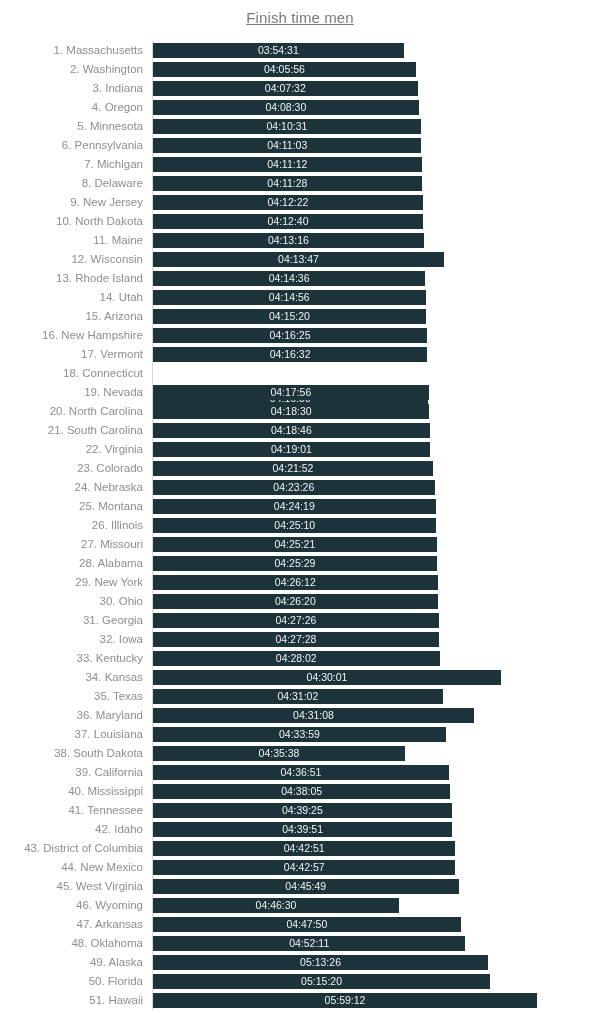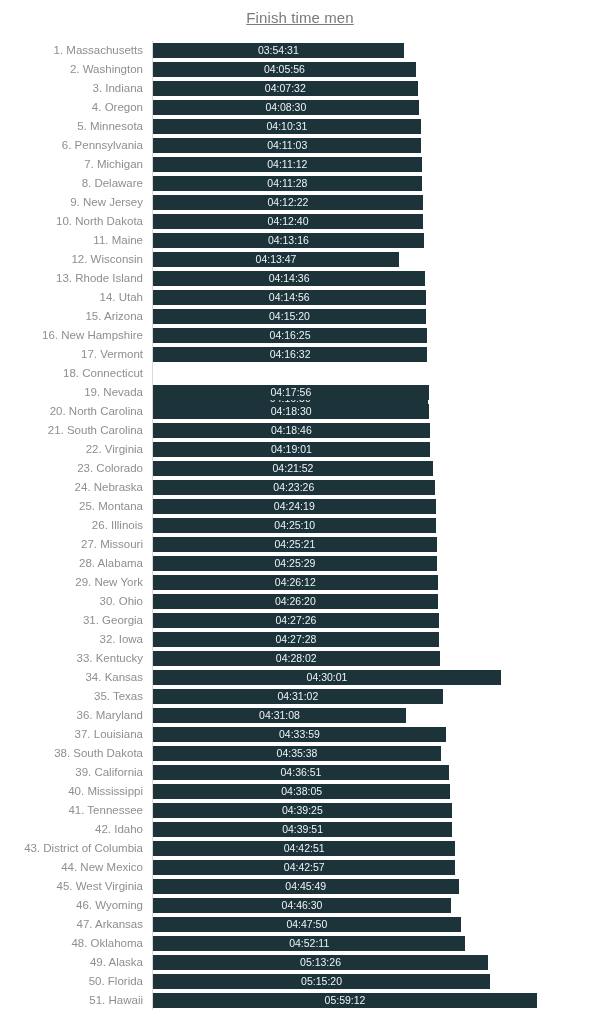--- a/index.html
+++ b/index.html
@@ -182,21 +182,21 @@
         <div class="bar-row">
           <div class="cat-label">11. Maine</div>
           <div class="bar-wrap" style="width: 270.753px;">
             <div class="bar" style="background: rgb(28, 51, 57);">
               <div class="bar-value">04:13:16</div>
             </div>
           </div>
         </div>
         <div class="bar-row">
           <div class="cat-label">12. Wisconsin</div>
-          <div class="bar-wrap" style="width: 246px;">
+          <div class="bar-wrap" style="width: 291px;">
             <div class="bar" style="background: rgb(28, 51, 57);">
               <div class="bar-value">04:13:47</div>
             </div>
           </div>
         </div>
         <div class="bar-row">
           <div class="cat-label">13. Rhode Island</div>
           <div class="bar-wrap" style="width: 272.178px;">
             <div class="bar" style="background: rgb(28, 51, 57);">
               <div class="bar-value">04:14:36</div>
@@ -374,37 +374,37 @@
         <div class="bar-row">
           <div class="cat-label">35. Texas</div>
           <div class="bar-wrap" style="width: 289.746px;">
             <div class="bar" style="background: rgb(28, 51, 57);">
               <div class="bar-value">04:31:02</div>
             </div>
           </div>
         </div>
         <div class="bar-row">
           <div class="cat-label">36. Maryland</div>
-          <div class="bar-wrap" style="width: 253px;">
+          <div class="bar-wrap" style="width: 321px;">
             <div class="bar" style="background: rgb(28, 51, 57);">
               <div class="bar-value">04:31:08</div>
             </div>
           </div>
         </div>
         <div class="bar-row">
           <div class="cat-label">37. Louisiana</div>
           <div class="bar-wrap" style="width: 292.9px;">
             <div class="bar" style="background: rgb(28, 51, 57);">
               <div class="bar-value">04:33:59</div>
             </div>
           </div>
         </div>
         <div class="bar-row">
           <div class="cat-label">38. South Dakota</div>
-          <div class="bar-wrap" style="width: 288px; text-decoration: underline;">
+          <div class="bar-wrap" style="width: 252px; text-decoration: underline;">
             <div class="bar" style="background: rgb(28, 51, 57);">
               <div class="bar-value">04:35:38</div>
             </div>
           </div>
         </div>
         <div class="bar-row">
           <div class="cat-label">39. California</div>
           <div class="bar-wrap" style="width: 295.964px;">
             <div class="bar" style="background: rgb(28, 51, 57);">
               <div class="bar-value">04:36:51</div>
@@ -454,21 +454,21 @@
         <div class="bar-row">
           <div class="cat-label">45. West Virginia</div>
           <div class="bar-wrap" style="width: 305.55px;">
             <div class="bar" style="background: rgb(28, 51, 57);">
               <div class="bar-value">04:45:49</div>
             </div>
           </div>
         </div>
         <div class="bar-row">
           <div class="cat-label">46. Wyoming</div>
-          <div class="bar-wrap" style="width: 298px;">
+          <div class="bar-wrap" style="width: 246px;">
             <div class="bar" style="background: rgb(28, 51, 57);">
               <div class="bar-value">04:46:30</div>
             </div>
           </div>
         </div>
         <div class="bar-row">
           <div class="cat-label">47. Arkansas</div>
           <div class="bar-wrap" style="width: 307.706px;">
             <div class="bar" style="background: rgb(28, 51, 57);">
               <div class="bar-value">04:47:50</div>

